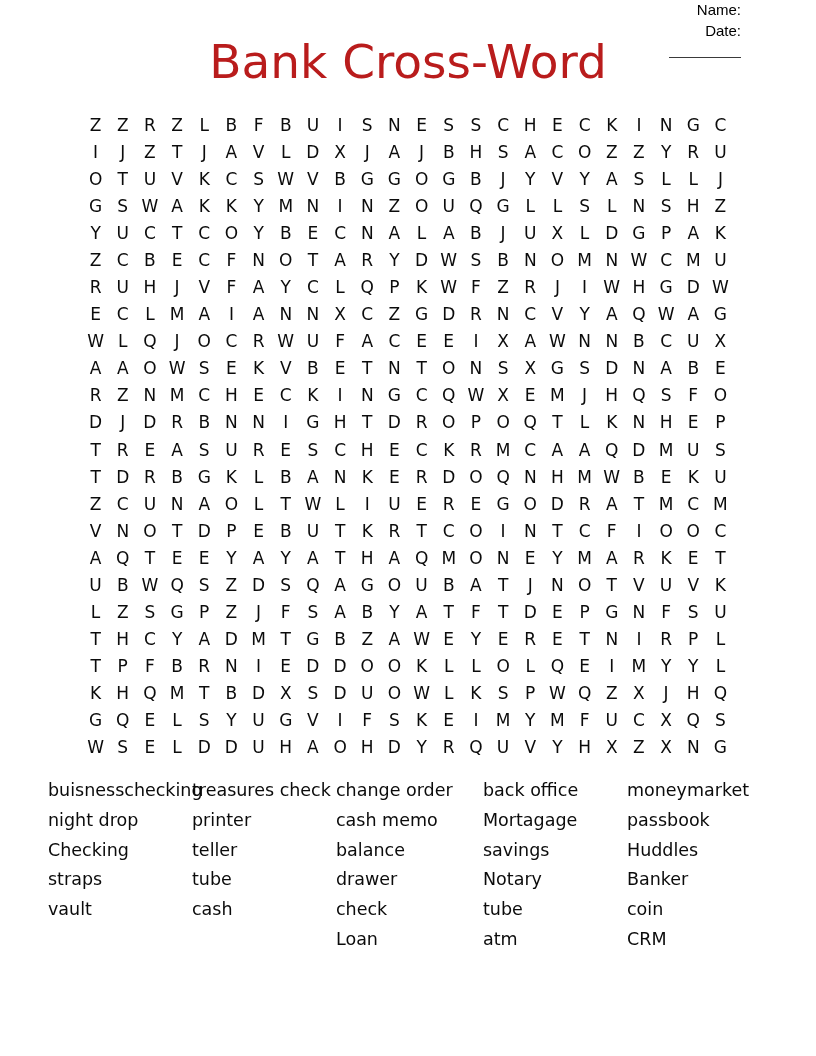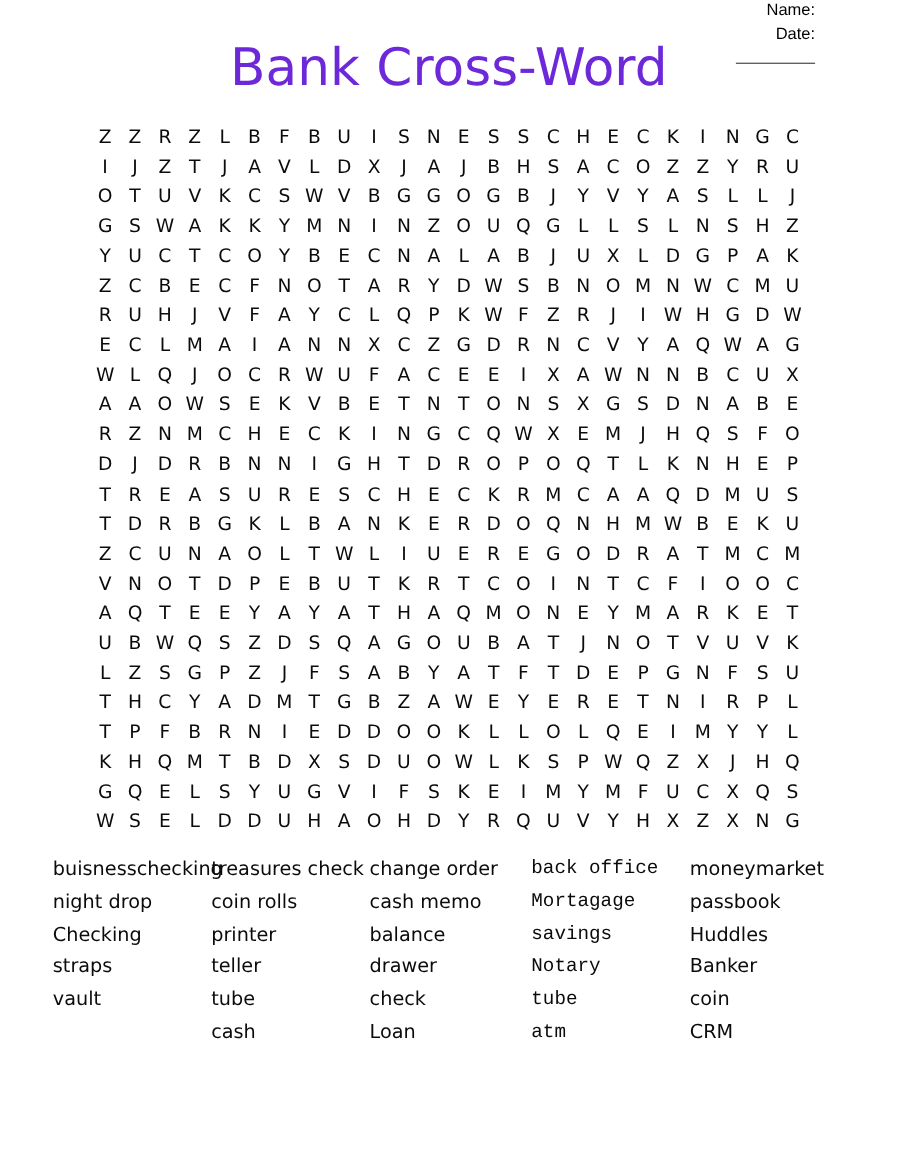--- a/index.html
+++ b/index.html
@@ -55,21 +55,21 @@
   
   .title {
     position: absolute;
     top: 34px;
     left: 0;
     width: 100%;
     text-align: center;
     font-size: 47px;
     font-weight: 500;
     letter-spacing: 0px;
-    color: #6d28d9;
+    color: #b91c1c;
   }
 
   
   .letter-grid {
     position: absolute;
     left: 82px;
     top: 111px;
     width: 652px;
     height: 650px;
     display: grid;
@@ -90,21 +90,21 @@
     position: absolute;
     left: 48px;
     top: 776px;
     width: 740px;
     display: flex;
   }
   .word-col {
     width: 144px;
     flex: 0 0 auto;
   }
-  .word-col:nth-child(4) { margin-left: 3px; font-family: Liberation Mono, monospace; }
+  .word-col:nth-child(4) { margin-left: 3px; }
   .word-item {
     height: 29.8px;
     line-height: 29.8px;
     font-size: 17.5px;
     font-weight: 500;
     color: #0b0b0b;
     white-space: nowrap;
   }
 </style>
 </head>
@@ -703,21 +703,20 @@
   <div class="word-list">
       <div class="word-col">
         <div class="word-item">buisnesschecking</div>
         <div class="word-item">night drop</div>
         <div class="word-item">Checking</div>
         <div class="word-item">straps</div>
         <div class="word-item">vault</div>
       </div>
       <div class="word-col">
         <div class="word-item">treasures check</div>
-        <div class="word-item">coin rolls</div>
         <div class="word-item">printer</div>
         <div class="word-item">teller</div>
         <div class="word-item">tube</div>
         <div class="word-item">cash</div>
       </div>
       <div class="word-col">
         <div class="word-item">change order</div>
         <div class="word-item">cash memo</div>
         <div class="word-item">balance</div>
         <div class="word-item">drawer</div>

